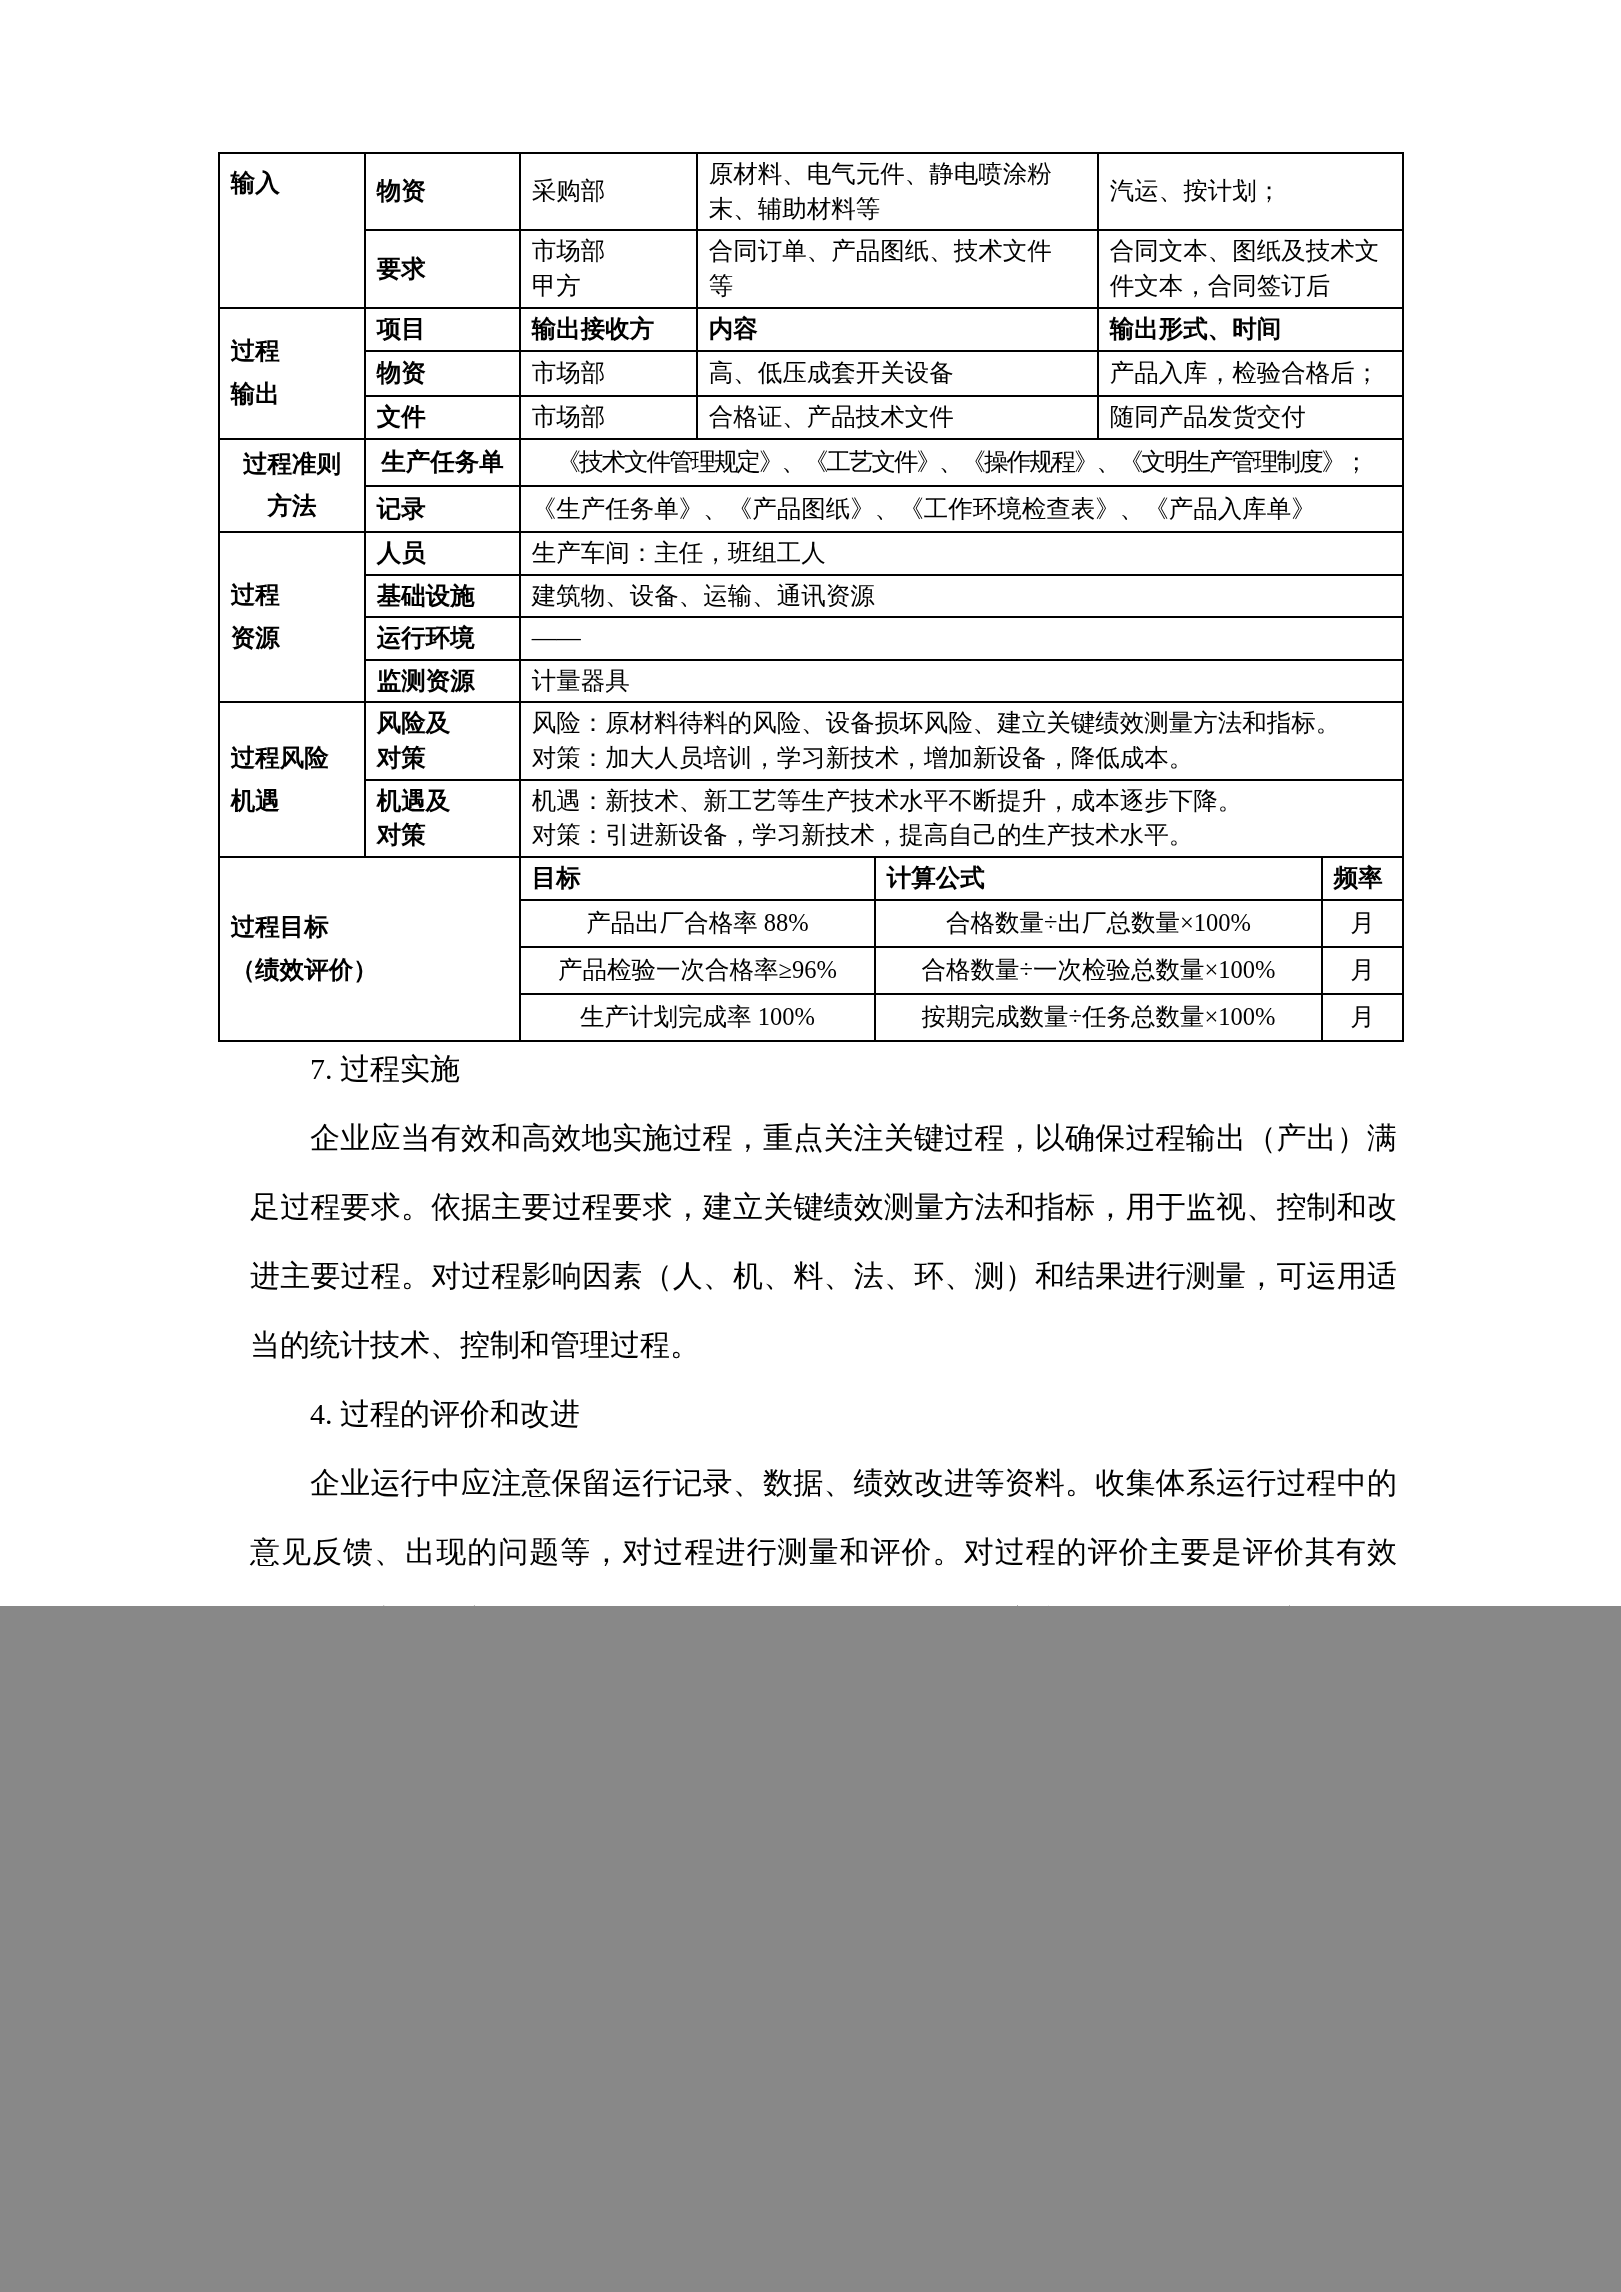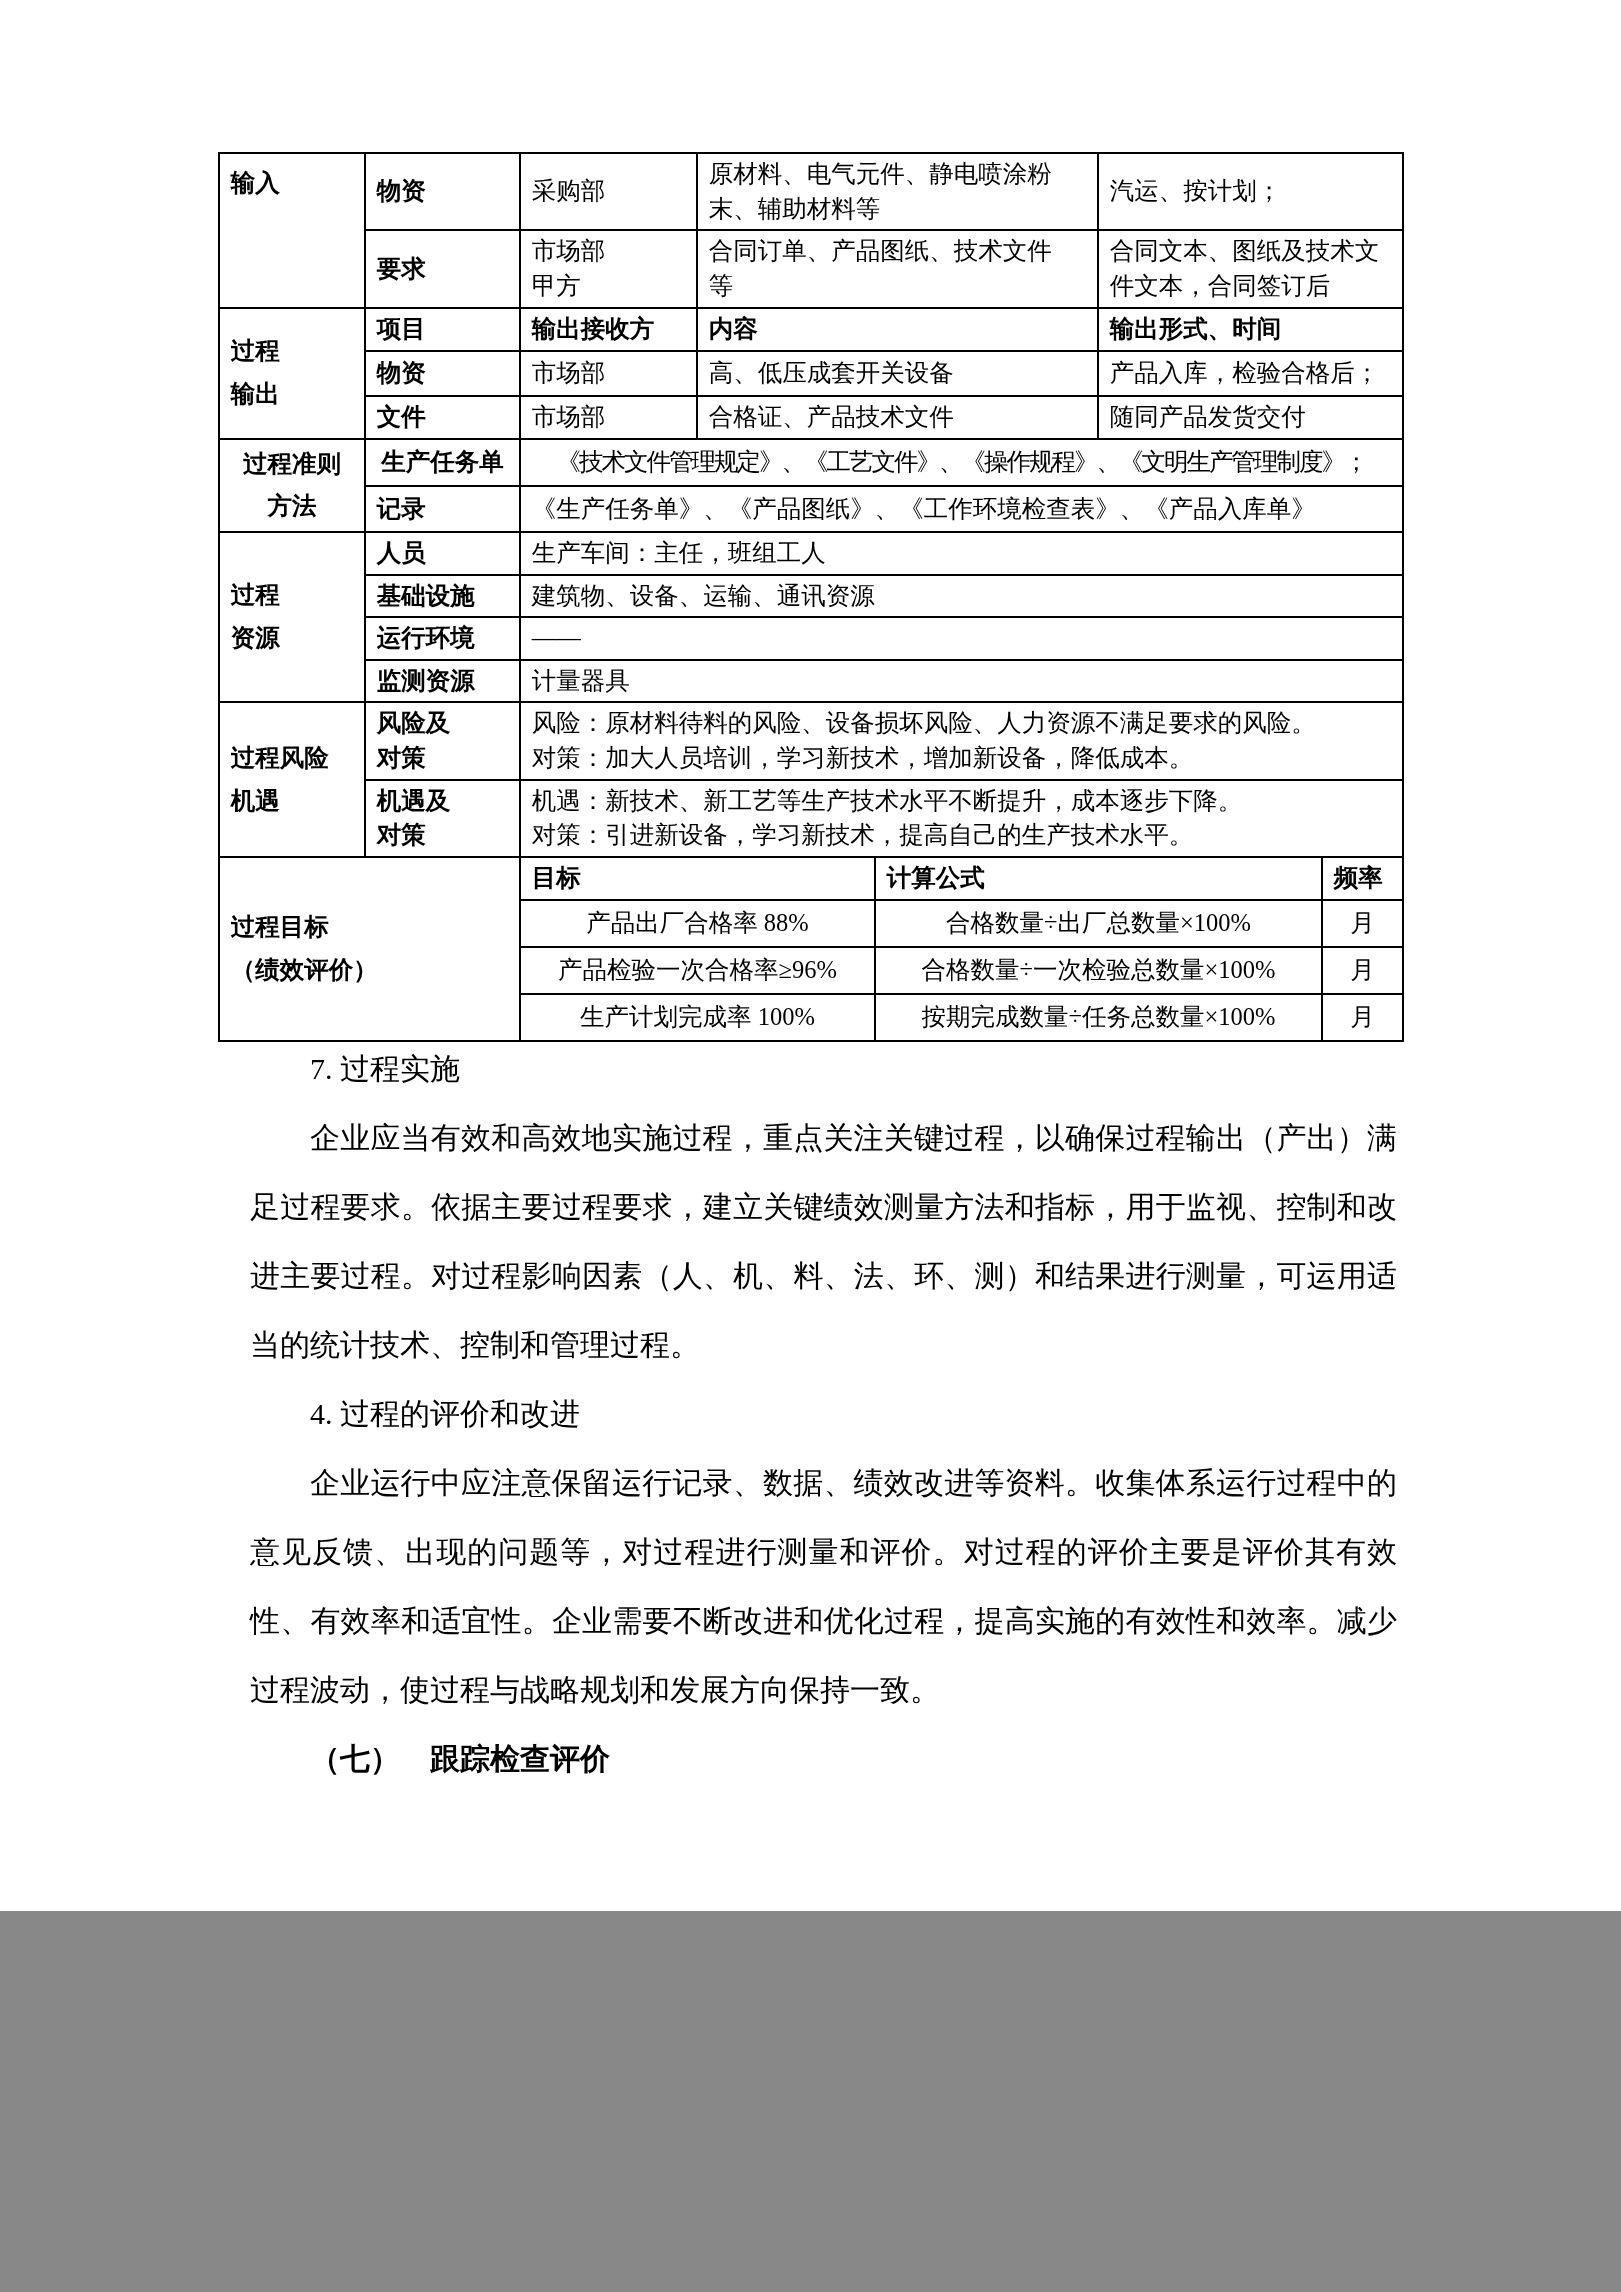--- a/index.html
+++ b/index.html
@@ -1,18 +1,18 @@
 <!DOCTYPE html>
 <html><head>
 <meta charset="utf-8">
 <style>
   html,body{margin:0;padding:0;background:#888;}
   .page{
     position:relative;
-    width:1621px;height:1911px;
+    width:1621px;height:1606px;
     background:#ffffff;
     font-family:"Liberation Serif","DejaVu Serif",serif;
     color:#000;
     overflow:hidden;
   }
   .table-wrap{position:absolute;left:218px;top:152px;width:1184px;}
   table.t{
     border-collapse:collapse;
     table-layout:fixed;
     width:1184px;
@@ -126,21 +126,21 @@
         <tr class="h42">
           <td class="b">监测资源</td>
           <td colspan="3">计量器具</td>
         </tr>
 
         <tr class="h78">
           <td class="b lbl" rowspan="2">过程风险
 机遇</td>
           <td class="b">风险及
 对策</td>
-          <td colspan="3">风险：原材料待料的风险、设备损坏风险、人力资源不满足要求的风险。
+          <td colspan="3">风险：原材料待料的风险、设备损坏风险、建立关键绩效测量方法和指标。
 对策：加大人员培训，学习新技术，增加新设备，降低成本。</td>
         </tr>
         <tr class="h78">
           <td class="b">机遇及
 对策</td>
           <td colspan="3">机遇：新技术、新工艺等生产技术水平不断提升，成本逐步下降。
 对策：引进新设备，学习新技术，提高自己的生产技术水平。</td>
         </tr>
       </tbody>
     </table>

